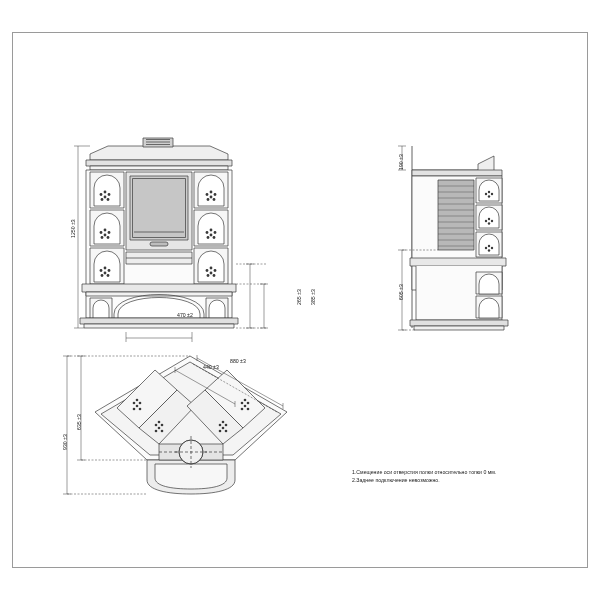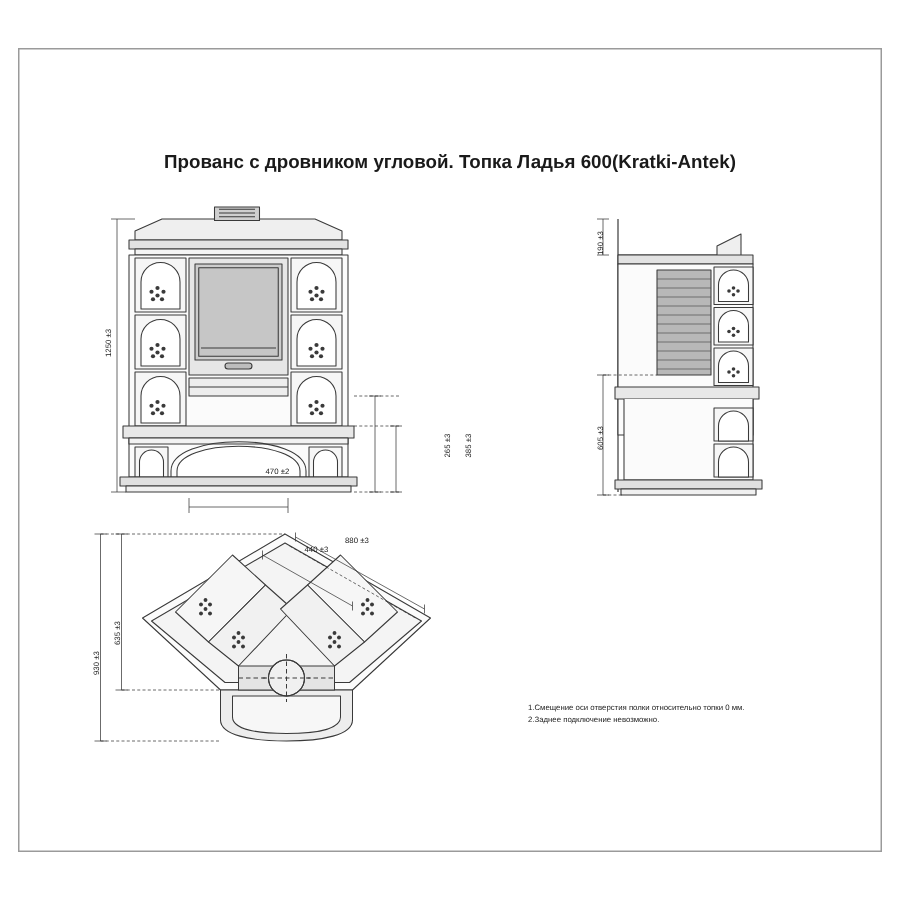--- a/index.html
+++ b/index.html
@@ -56,21 +56,20 @@
 </style>
 </head>
 <body>
 
 <div id="sheet">
 
   <svg width="600" height="600" style="position:absolute;left:0;top:0;">
     <rect x="12.5" y="32.5" width="575" height="535" fill="none" stroke="#9a9a9a" stroke-width="1"></rect>
   </svg>
 
-  <div class="title">Прованс с дровником угловой. Топка Ладья 600(Kratki-Antek)</div>
 
   <svg width="280" height="230" style="position:absolute;left:60px;top:132px;">
     <g stroke="#3a3a3a" stroke-width="0.7" fill="none" stroke-linejoin="round">
 
       <path d="M30,28 L30,22 L48,14 L150,14 L168,22 L168,28 Z" fill="#efefef"></path>
       <path d="M26,28 L172,28 L172,34 L26,34 Z" fill="#e2e2e2"></path>
       <path d="M30,34 L168,34 L168,38 L30,38 Z" fill="#f4f4f4"></path>
 
       <rect x="83" y="6" width="30" height="9" fill="#cfcfcf"></rect>
       <line x1="86" y1="7.5" x2="110" y2="7.5"></line>

